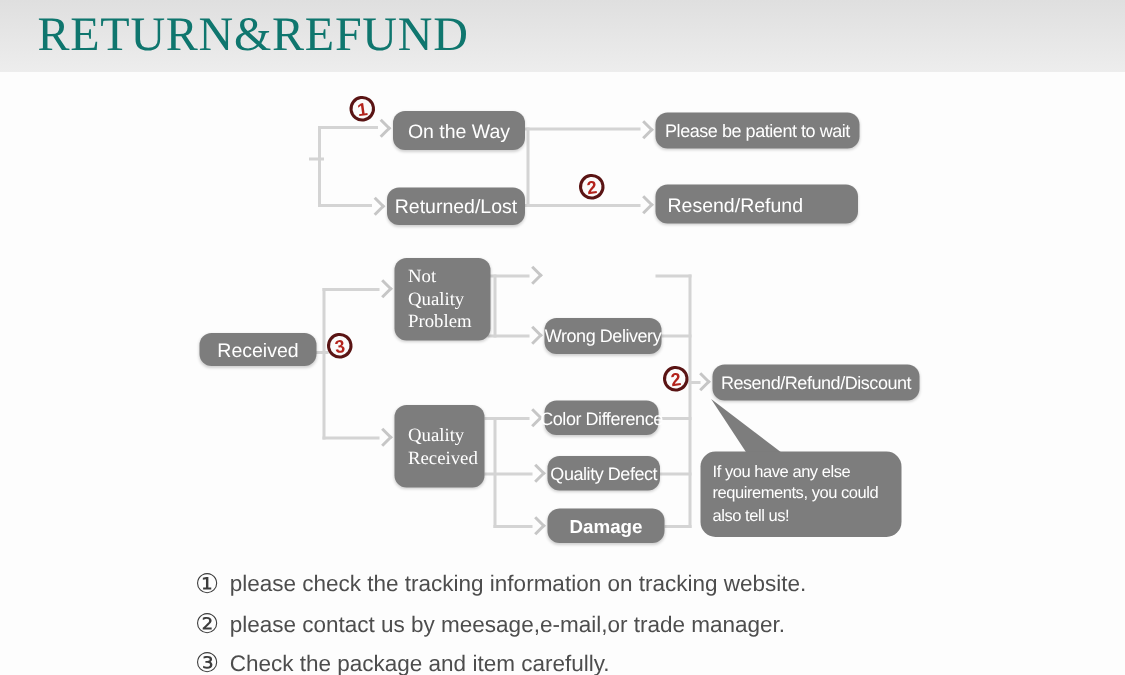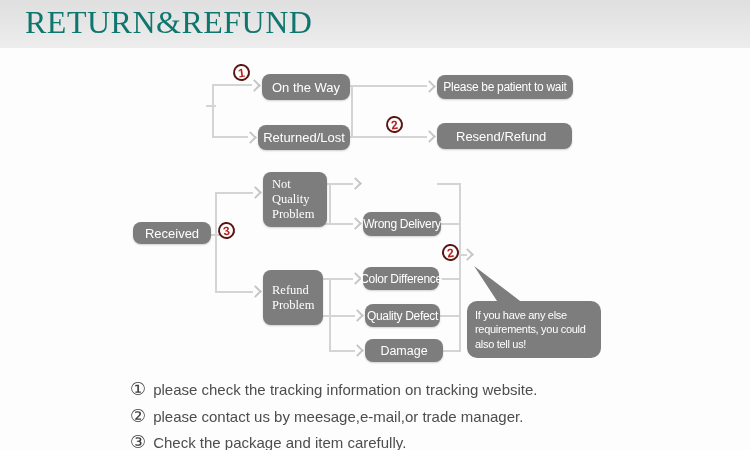--- a/index.html
+++ b/index.html
@@ -92,29 +92,30 @@
   <div class="hl" style="left:440px;top:315px;width:21px;"></div>
   <div class="hl" style="left:443px;top:350px;width:18px;"></div>
   <div class="hl" style="left:459px;top:254px;width:8px;"></div>
   <div class="arr" style="left:463px;top:250px;"></div>
 
   <div class="bubble-tail"></div>
 
   <div class="node" style="left:262px;top:74px;width:88px;height:26px;">On the Way</div>
   <div class="node" style="left:258px;top:125px;width:92px;height:25px;">Returned/Lost</div>
   <div class="node small" style="left:437px;top:75px;width:136px;height:24px;font-size:12px;">Please be patient to wait</div>
-  <div class="node" style="left:437px;top:123px;width:135px;height:26px;justify-content:flex-start;padding-left:19px;box-sizing:border-box;">Resend/Refund</div>
+  <div class="node" style="left:437px;top:123px;width:135px;height:26px;justify-content:flex-start;padding-left:8px;box-sizing:border-box;">Resend/Refund</div>
 
   <div class="node" style="left:133px;top:222px;width:78px;height:22px;">Received</div>
   <div class="node multi" style="left:263px;top:172px;width:64px;height:55px;">Not Quality Problem</div>
   <div class="node small" style="left:363px;top:212px;width:78px;height:24px;">Wrong Delivery</div>
-  <div class="node multi" style="left:263px;top:270px;width:60px;height:55px;">Refund Problem</div>
+  <div class="node multi" style="left:263px;top:270px;width:60px;height:55px;">Quality Received</div>
   <div class="node small" style="left:363px;top:267px;width:76px;height:23px;">Color Difference</div>
   <div class="node small" style="left:365px;top:304px;width:75px;height:23px;">Quality Defect</div>
-  <div class="node" style="left:365px;top:339px;width:78px;height:23px;font-size:12.5px;">Damage</div>
+  <div class="node" style="left:365px;top:339px;width:78px;height:23px;font-size:12.5px;font-weight:bold;">Damage</div>
+  <div class="node small" style="left:475px;top:243px;width:138px;height:24px;font-size:12px;">Resend/Refund/Discount</div>
 
   <div class="bubble">If you have any else requirements, you could also tell us!</div>
 
   <div class="badge" style="left:233px;top:64px;">1</div>
   <div class="badge" style="left:386px;top:116px;">2</div>
   <div class="badge" style="left:218px;top:222px;">3</div>
   <div class="badge" style="left:442px;top:244px;">2</div>
 
   <div class="note" style="top:380px;">
     <span class="num">①</span>

